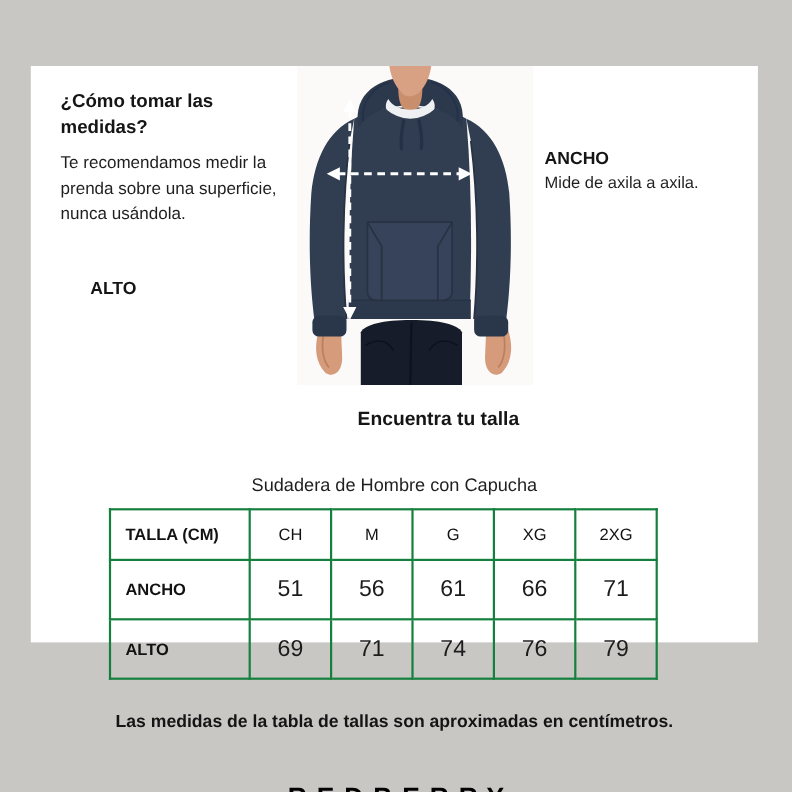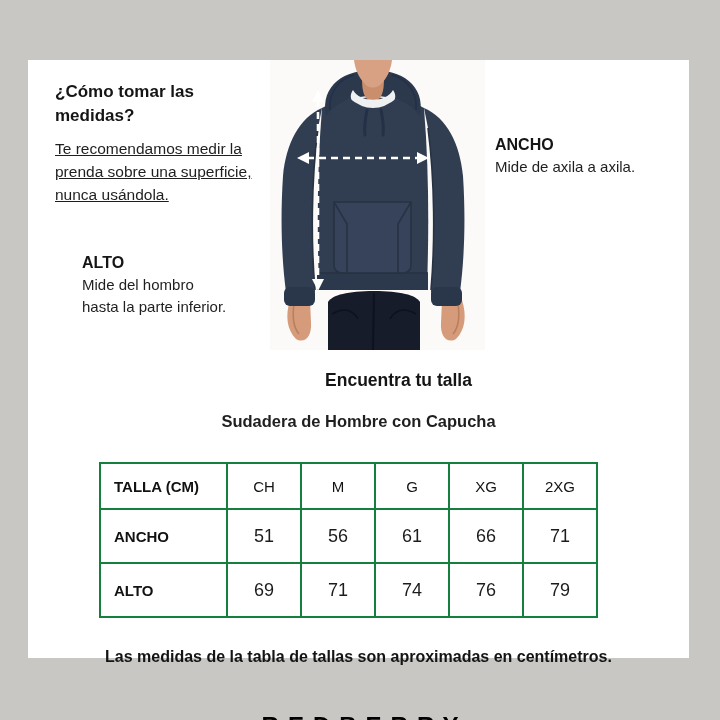--- a/index.html
+++ b/index.html
@@ -7,58 +7,58 @@
     width:720px;height:720px;
     font-family:"Liberation Sans","DejaVu Sans",sans-serif;
     color:#1c1c1c;
     -webkit-font-smoothing:antialiased;
   }
   .canvas{
     position:relative;width:720px;height:720px;
     background:#c9c7c4;overflow:hidden;
   }
   .card{
-    position:absolute;left:28px;top:60px;width:661px;height:598px;
+    position:absolute;left:28px;top:60px;width:661px;height:524px;
     background:#ffffff;
   }
   
   .howto{position:absolute;left:27px;top:20px;width:212px;}
   .howto h1{
     margin:0;font-size:17px;line-height:24px;font-weight:bold;color:#151515;
   }
   .howto p{
-    margin:9px 0 0 0;font-size:15.5px;line-height:23px;color:#1f1f1f;text-decoration:underline;
+    margin:9px 0 0 0;font-size:15.5px;line-height:23px;color:#1f1f1f;
   }
   
   .photo{position:absolute;left:242px;top:0;width:215px;height:290px;}
   
   .callout{position:absolute;}
   .callout .c-title{font-size:16px;font-weight:bold;line-height:22px;color:#151515;}
   .callout .c-desc{font-size:15px;line-height:22px;color:#1f1f1f;}
   .callout-ancho{left:467px;top:74px;width:190px;}
   .callout-alto{left:54px;top:192px;width:152px;}
   
   .finder{position:absolute;left:0;top:308px;width:100%;text-align:center;padding-left:40px;}
   .finder .f-title{font-size:17.5px;font-weight:bold;line-height:24px;color:#151515;}
   .finder .f-sub{font-size:15.5px;line-height:24px;color:#1f1f1f;}
   .caption{
-    position:absolute;left:0;top:352px;width:100%;text-align:center;
-    font-size:16.5px;color:#1f1f1f;font-weight:bold;
+    position:absolute;left:0;top:372px;width:100%;text-align:center;
+    font-size:16.5px;color:#1f1f1f;
   }
   
   .sizes{position:absolute;left:71px;top:402px;}
   table{border-collapse:collapse;table-layout:fixed;}
   th,td{border:2px solid #15803d;padding:0;}
   .col-label{width:127px;}
   .col-size{width:74px;}
   tr.hdr{height:46px;}
   tr.data{height:54px;}
   th{font-size:15px;font-weight:normal;text-align:center;color:#121212;}
   th.lbl,td.lbl{text-align:left;padding-left:13px;font-weight:bold;font-size:15px;color:#121212;}
-  td.num{text-align:center;font-size:18px;font-weight:normal;color:#1c1c1c;}
+  td.num{text-align:center;font-size:21px;font-weight:normal;color:#1c1c1c;}
   
   .footnote{
     position:absolute;left:0;top:588px;width:100%;text-align:center;
     font-size:16px;font-weight:bold;color:#141414;
   }
   
   .brand{
     position:absolute;left:0;top:666px;width:720px;text-align:center;
     font-size:24px;font-weight:bold;letter-spacing:9px;text-indent:9px;
     color:#e04b2e;
@@ -146,21 +146,20 @@
       </g>
     </svg>
 
     <div class="callout callout-ancho">
       <div class="c-title">ANCHO</div>
       <div class="c-desc">Mide de axila a axila.</div>
     </div>
 
     <div class="callout callout-alto">
       <div class="c-title">ALTO</div>
-      <div class="c-desc">Mide del hombro hasta la parte inferior.</div>
     </div>
 
     <div class="finder">
       <div class="f-title">Encuentra tu talla</div>
     </div>
 
     <div class="caption">Sudadera de Hombre con Capucha</div>
 
     <div class="sizes">
       <table>

